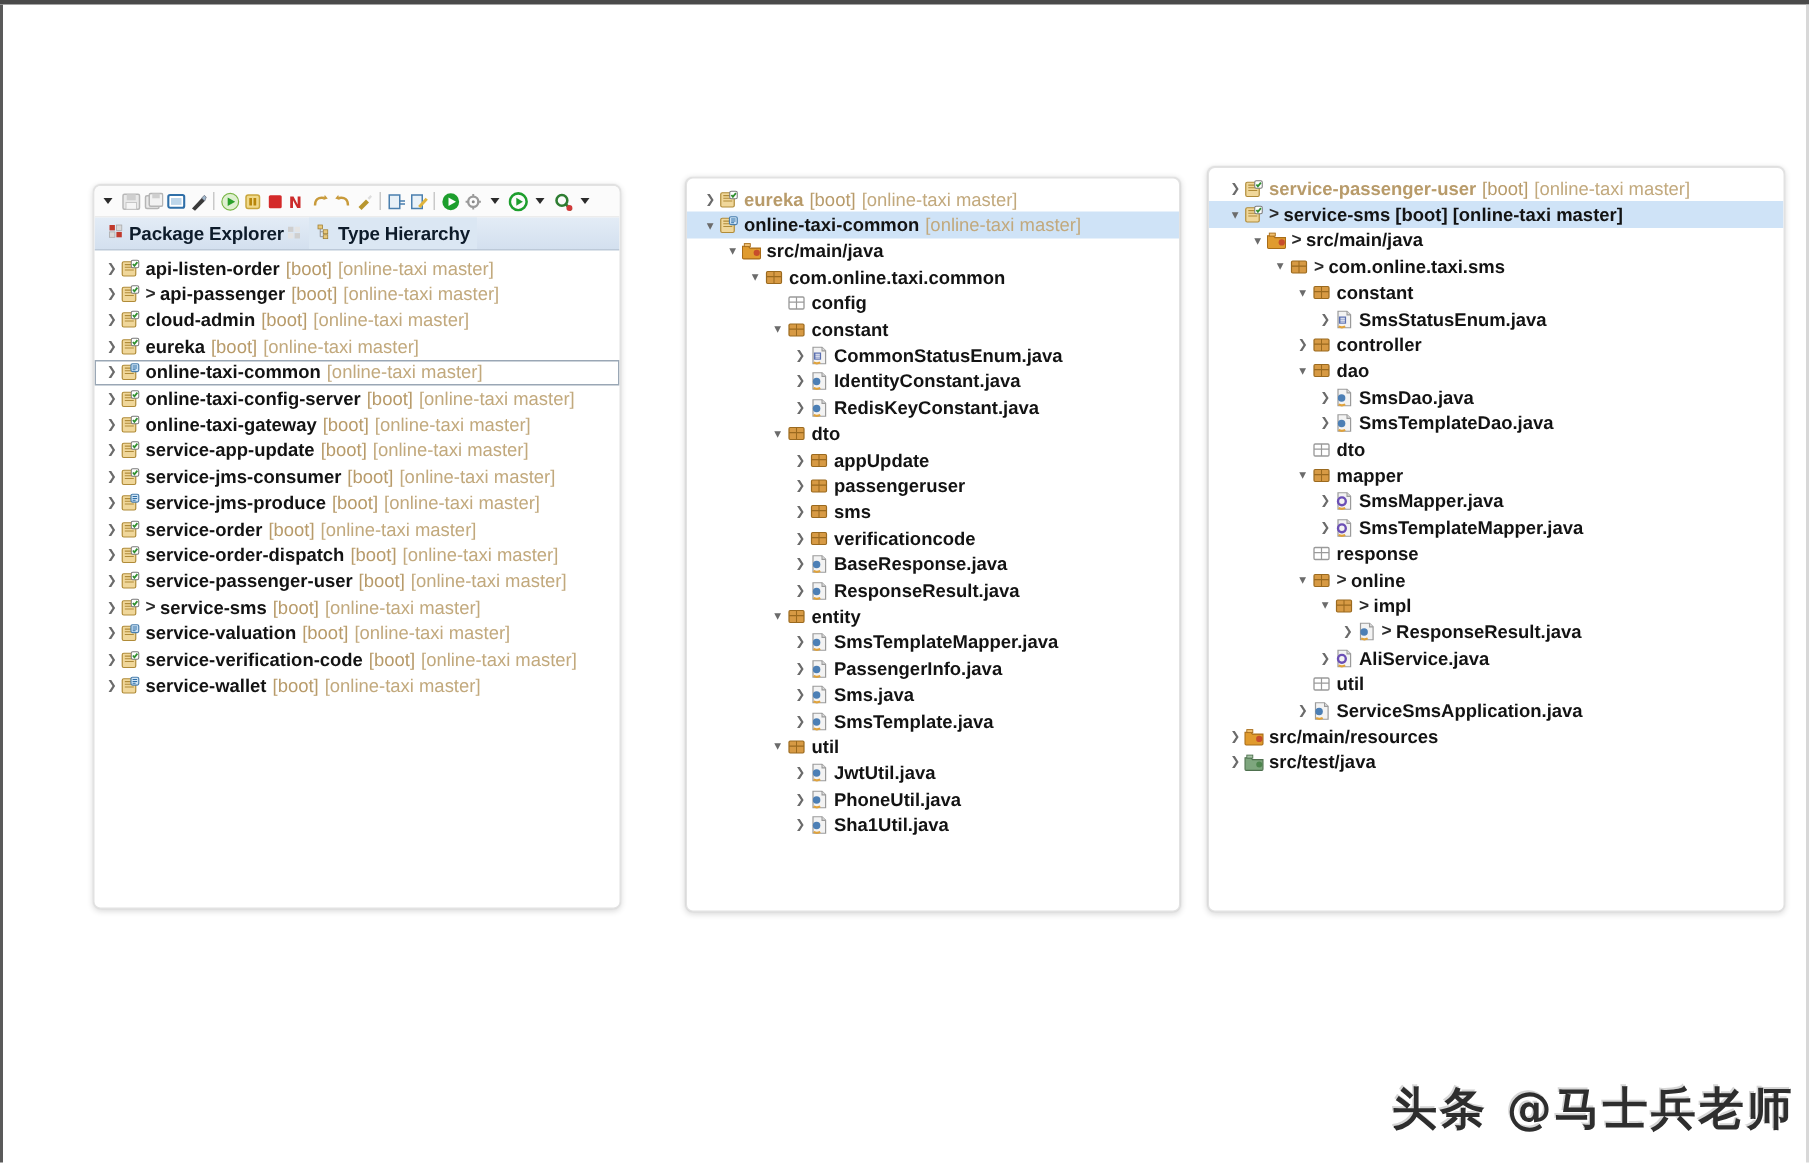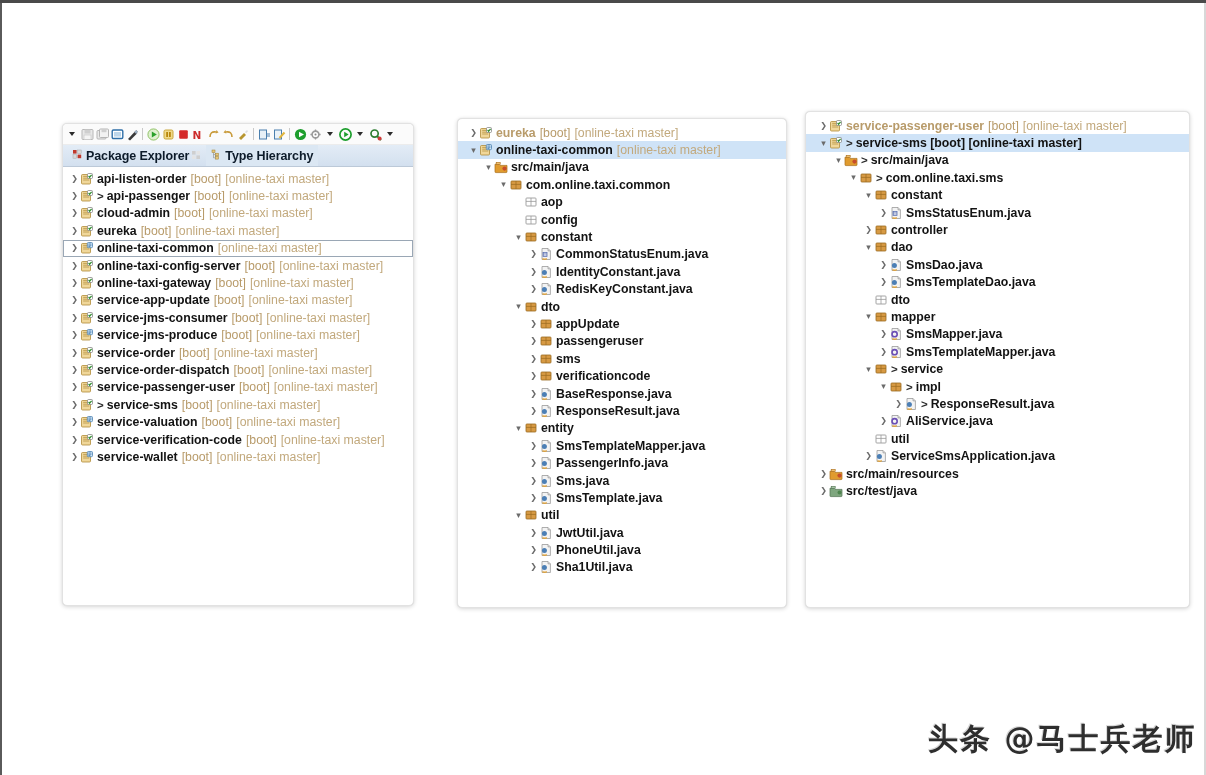--- a/index.html
+++ b/index.html
@@ -566,31 +566,20 @@
       </div>
       <div class="row">
         <span class="ind" style="width: 51px;"></span>
         <span class="arrow none">❯</span>
         <span class="ico">
           <svg width="14" height="14" viewBox="0 0 14 14">
             <rect x="2" y="3" width="10" height="8" rx=".8" fill="#ffffff" stroke="#9a9a9a" stroke-width=".9"></rect>
             <path d="M2 6.4 h10 M7 3 v8" stroke="#9a9a9a" stroke-width=".8"></path>
           </svg>
         </span>
-        <span class="nm plain">aop</span>
-      </div>
-      <div class="row">
-        <span class="ind" style="width: 51px;"></span>
-        <span class="arrow none">❯</span>
-        <span class="ico">
-          <svg width="14" height="14" viewBox="0 0 14 14">
-            <rect x="2" y="3" width="10" height="8" rx=".8" fill="#ffffff" stroke="#9a9a9a" stroke-width=".9"></rect>
-            <path d="M2 6.4 h10 M7 3 v8" stroke="#9a9a9a" stroke-width=".8"></path>
-          </svg>
-        </span>
         <span class="nm plain">config</span>
       </div>
       <div class="row">
         <span class="ind" style="width: 51px;"></span>
         <span class="arrow">▾</span>
         <span class="ico">
           <svg width="14" height="14" viewBox="0 0 14 14">
             <rect x="2" y="3" width="10" height="8" rx=".8" fill="#d79a44" stroke="#9b6a1f" stroke-width=".8"></rect>
             <path d="M2 6.4 h10 M7 3 v8" stroke="#9b6a1f" stroke-width=".7"></path>
           </svg>
@@ -1006,29 +995,40 @@
             <path d="M3 1.5 h6 l2.4 2.4 v8.6 H3 Z" fill="#f3f3f3" stroke="#9a9a9a" stroke-width=".8"></path>
             <path d="M9 1.5 v2.4 h2.4" fill="#dcdcdc" stroke="#9a9a9a" stroke-width=".7"></path>
             <circle cx="5.6" cy="7.2" r="2.6" fill="none" stroke="#6b4fb5" stroke-width="1.6"></circle>
             <path d="M3.4 11.6 q2.2 1.3 4.4 0" stroke="#e0a33c" stroke-width="1.5" fill="none"></path>
           </svg>
         </span>
         <span class="nm plain">SmsTemplateMapper.java</span>
       </div>
       <div class="row">
         <span class="ind" style="width: 53px;"></span>
+        <span class="arrow none">❯</span>
+        <span class="ico">
+          <svg width="14" height="14" viewBox="0 0 14 14">
+            <rect x="2" y="3" width="10" height="8" rx=".8" fill="#ffffff" stroke="#9a9a9a" stroke-width=".9"></rect>
+            <path d="M2 6.4 h10 M7 3 v8" stroke="#9a9a9a" stroke-width=".8"></path>
+          </svg>
+        </span>
+        <span class="nm plain">response</span>
+      </div>
+      <div class="row">
+        <span class="ind" style="width: 53px;"></span>
         <span class="arrow">▾</span>
         <span class="ico">
           <svg width="14" height="14" viewBox="0 0 14 14">
             <rect x="2" y="3" width="10" height="8" rx=".8" fill="#d79a44" stroke="#9b6a1f" stroke-width=".8"></rect>
             <path d="M2 6.4 h10 M7 3 v8" stroke="#9b6a1f" stroke-width=".7"></path>
           </svg>
         </span>
         <span class="gt">&gt;</span>
-        <span class="nm plain">service</span>
+        <span class="nm plain">online</span>
       </div>
       <div class="row">
         <span class="ind" style="width: 68px;"></span>
         <span class="arrow">▾</span>
         <span class="ico">
           <svg width="14" height="14" viewBox="0 0 14 14">
             <rect x="2" y="3" width="10" height="8" rx=".8" fill="#d79a44" stroke="#9b6a1f" stroke-width=".8"></rect>
             <path d="M2 6.4 h10 M7 3 v8" stroke="#9b6a1f" stroke-width=".7"></path>
           </svg>
         </span>

